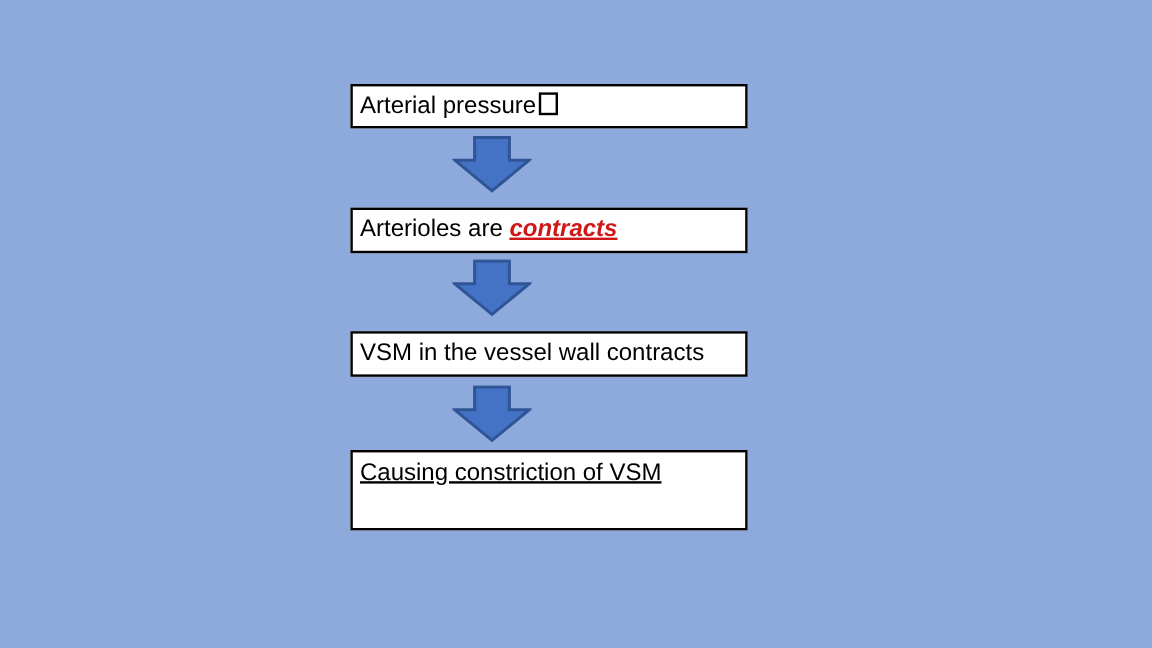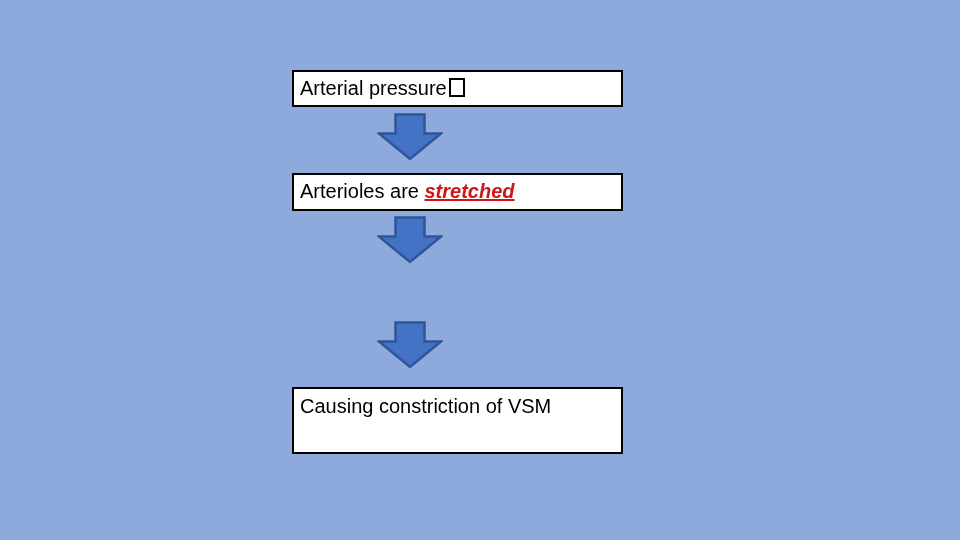--- a/index.html
+++ b/index.html
@@ -23,21 +23,21 @@
     border: 2px solid var(--box-border, #000000);
     color: var(--text, #000000);
     font-size: 20px;
     line-height: 27px;
     padding: 3px 6px;
     white-space: nowrap;
   }
   .box1 { top: 70px;  height: 37px; }
   .box2 { top: 173px; height: 38px; }
   .box3 { top: 276px; height: 38px; }
-  .box4 { top: 387px; height: 67px; line-height: 28px; }
+  .box4 { top: 375px; height: 67px; line-height: 28px; text-decoration: underline; }
   .em-red {
     color: var(--red, #D01717);
     font-weight: bold;
     font-style: italic;
     text-decoration: underline;
   }
   .tofu {
     display: inline-block;
     width: 12px;
     height: 15px;
@@ -76,27 +76,30 @@
 
   <div class="flow-box box1">
     <span>Arterial pressure</span><span class="tofu"></span>
   </div>
 
   <svg class="arrow arrow1" viewBox="0 0 66 48" xmlns="http://www.w3.org/2000/svg">
     <path d="M18.5 1.5 H47.5 V20.5 H64 L33 46 L2 20.5 H18.5 Z"></path>
   </svg>
 
   <div class="flow-box box2">
-    <span>Arterioles are </span><span class="em-red">stretched</span>
+    <span>Arterioles are </span><span class="em-red">contracts</span>
   </div>
 
   <svg class="arrow arrow2" viewBox="0 0 66 48" xmlns="http://www.w3.org/2000/svg">
     <path d="M18.5 1.5 H47.5 V20.5 H64 L33 46 L2 20.5 H18.5 Z"></path>
   </svg>
 
+  <div class="flow-box box3">
+    <span>VSM in the vessel wall contracts</span>
+  </div>
 
   <svg class="arrow arrow3" viewBox="0 0 66 48" xmlns="http://www.w3.org/2000/svg">
     <path d="M18.5 1.5 H47.5 V20.5 H64 L33 46 L2 20.5 H18.5 Z"></path>
   </svg>
 
   <div class="flow-box box4">
     <div>Causing constriction of VSM</div>
   </div>
 
 </div>

